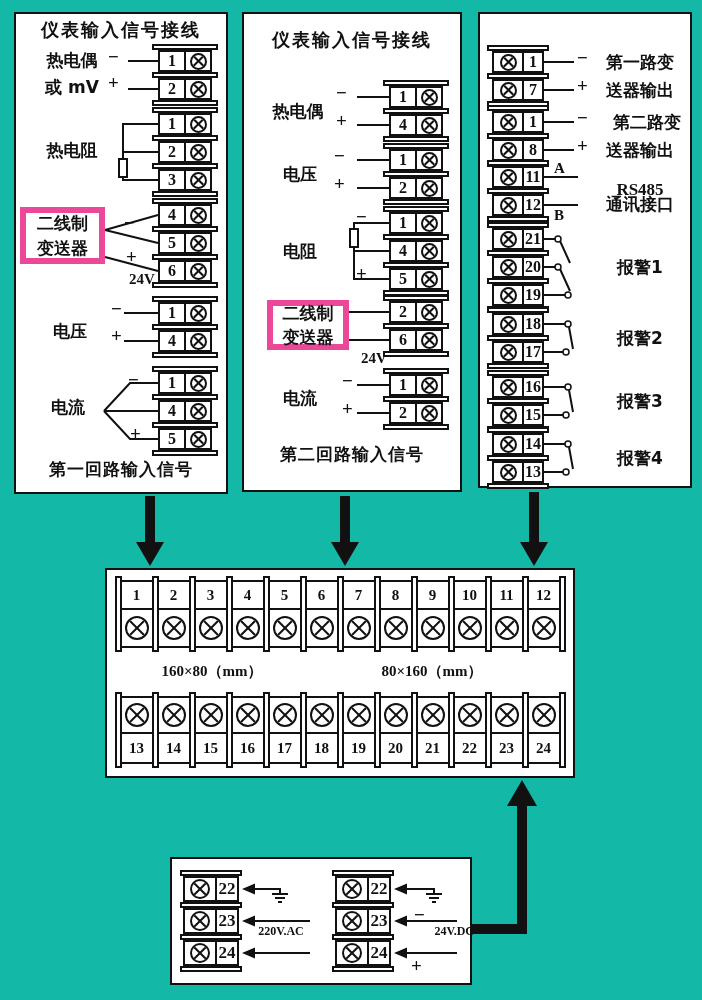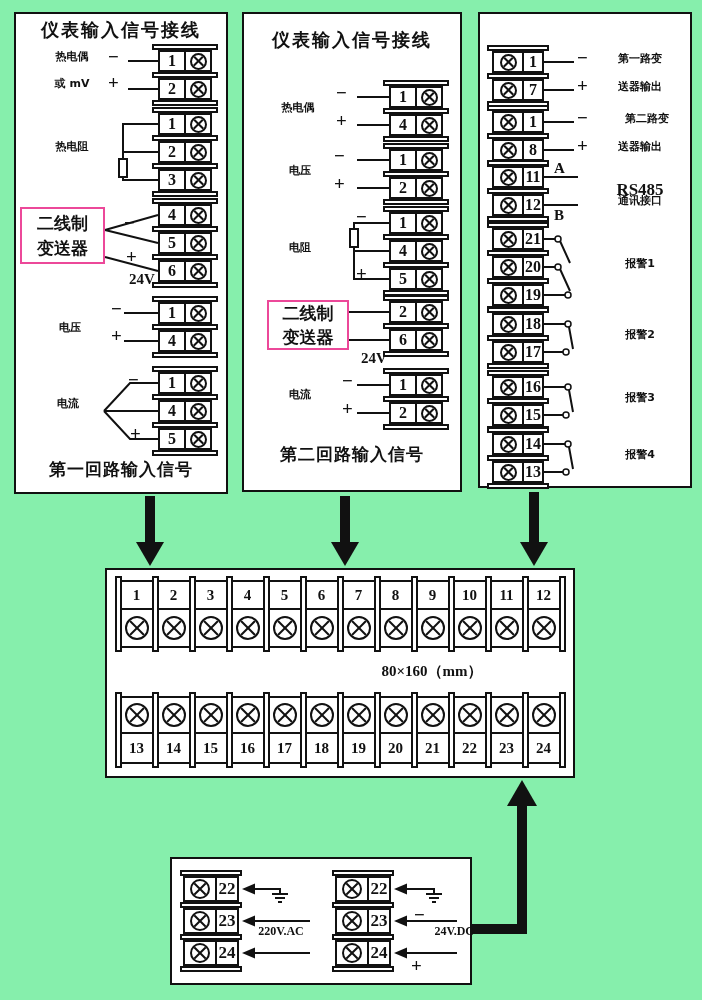--- a/index.html
+++ b/index.html
@@ -1,31 +1,31 @@
 <!DOCTYPE html>
 <html><head>
 <meta charset="utf-8">
 <style>
   html,body{margin:0;padding:0;background:#fff;}
   *{box-sizing:border-box;}
-  .page{position:relative;width:702px;height:1000px;background:#86efac;overflow:hidden;
+  .page{position:relative;width:702px;height:1000px;background:#14b8a6;overflow:hidden;
         font-family:"DejaVu Sans",sans-serif;color:#111;}
   svg{display:block;}
   .overlay{position:absolute;left:0;top:0;pointer-events:none;}
   .panel{position:absolute;border:2px solid #111;background:#fff;}
   .wires{position:absolute;left:0;top:0;pointer-events:none;}
   .lab{position:absolute;font-weight:bold;color:#111;line-height:1.15;white-space:nowrap;}
-  .cn{font-family:"DejaVu Sans",sans-serif;font-size:11px;}
+  .cn{font-family:"DejaVu Sans",sans-serif;font-size:17px;}
   .title{left:0;width:100%;text-align:center;font-size:18px;letter-spacing:2px;}
   .caption{left:0;width:100%;text-align:center;font-size:17px;letter-spacing:1px;}
   .sign{font-family:"Liberation Serif",serif;font-size:19px;line-height:1;}
   .small-sign{font-family:"Liberation Serif",serif;font-size:15px;line-height:1;}
   .serif-lab{font-family:"Liberation Serif",serif;font-size:12px;}
   
-  .txbox{position:absolute;border:2px solid #ec4899;background:#fff;display:flex;flex-direction:column;
+  .txbox{position:absolute;border:6px solid #ec4899;background:#fff;display:flex;flex-direction:column;
          align-items:center;justify-content:center;gap:4px;}
   .txbox .line{font-weight:bold;font-size:17px;line-height:1.2;}
   
   .tgroup{position:absolute;display:flex;flex-direction:column;align-items:center;}
   .tcap{width:66px;height:6px;border:2px solid #111;background:#fff;}
   .tbox{width:54px;height:22px;border:2px solid #111;background:#fff;display:flex;}
   .tnum{display:flex;align-items:center;justify-content:center;
         font-family:"Liberation Serif",serif;font-weight:bold;font-size:16px;}
   .tscrew{display:flex;align-items:center;justify-content:center;}
   .numfirst .tnum{width:26px;border-right:2px solid #111;}
@@ -624,20 +624,21 @@
         <div class="vbar"></div>
         <div class="bcell btop">
           <div class="bnum">12</div>
           <div class="bscrew">
             <div class="screw big"></div>
           </div>
         </div>
         <div class="vbar"></div>
       </div>
     <div class="bmid">
+      <span class="sizelab" style="left:30px;width:150px;">160×80（mm）</span>
       <span class="sizelab" style="left:250px;width:150px;">80×160（mm）</span>
     </div>
     <div class="brow bbot">
         <div class="vbar"></div>
         <div class="bcell bbot">
           <div class="bscrew">
             <div class="screw big"></div>
           </div>
           <div class="bnum">13</div>
         </div>

